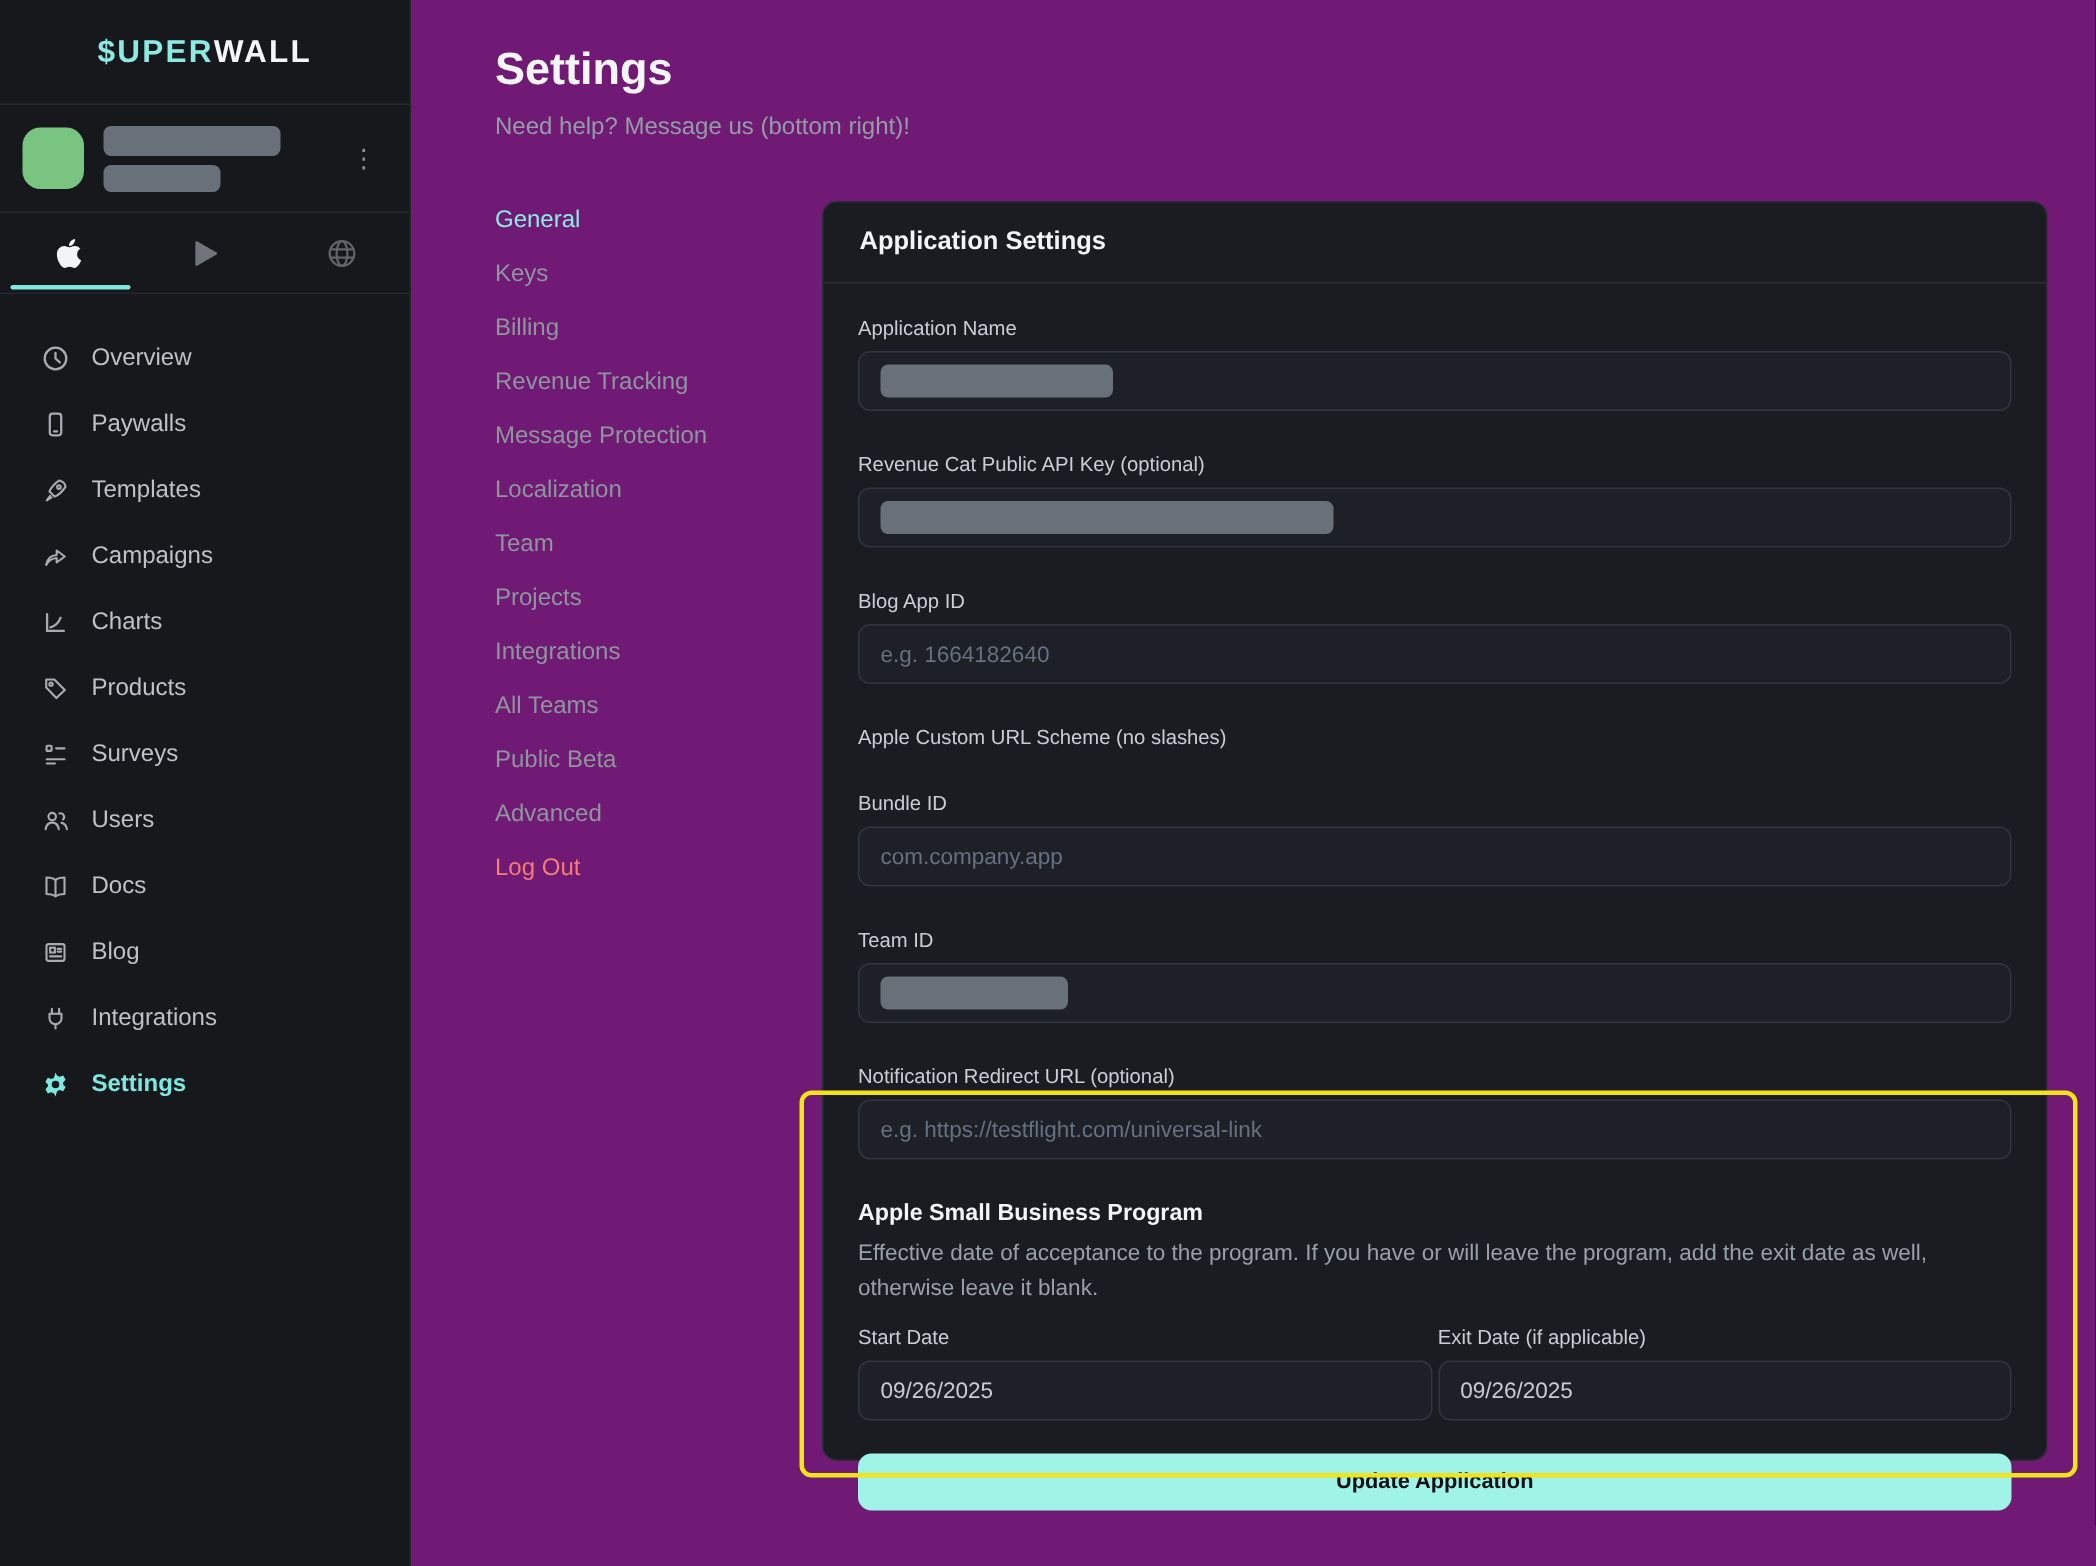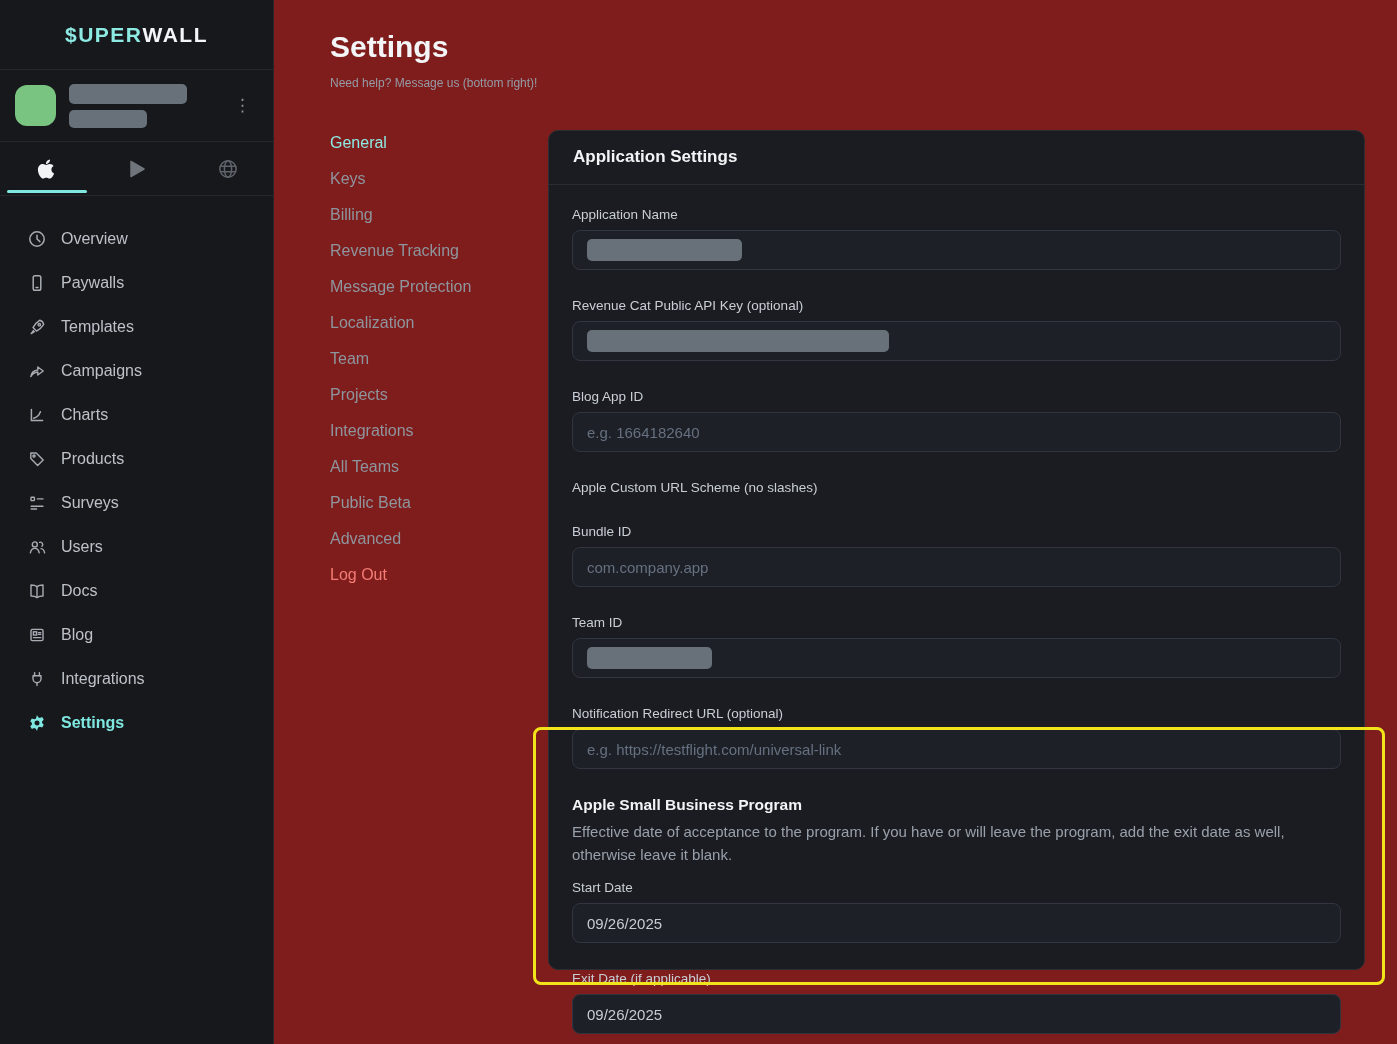--- a/index.html
+++ b/index.html
@@ -1,18 +1,18 @@
 <!DOCTYPE html>
 <html><head>
 <meta charset="utf-8">
 <style>
   * { margin:0; padding:0; box-sizing:border-box; }
   html,body { background:#0e0f12; }
   body { font-family:"Liberation Sans", sans-serif; }
-  .page { position:relative; width:1397px; height:1044px; background:#7f1d1d; display:flex; overflow:hidden; }
+  .page { position:relative; width:1397px; height:1044px; background:#701a75; display:flex; overflow:hidden; }
 
   
   .sidebar { width:274px; background:#17181c; border-right:1px solid #25272c; flex-shrink:0; }
   .logo-row { height:70px; display:flex; align-items:center; justify-content:center; border-bottom:1px solid #25272c;
               font-size:21px; font-weight:800; letter-spacing:1.5px; }
   .logo-accent { color:#8deae3; }
   .logo-rest { color:#f3f5f7; }
 
   .app-selector { height:72px; display:flex; align-items:center; padding:0 16px 0 15px; gap:13px; border-bottom:1px solid #25272c; cursor:pointer; }
   .avatar { width:41px; height:41px; border-radius:12px; background:#79c481; flex-shrink:0; }
@@ -28,21 +28,21 @@
 
   .nav { padding-top:21px; }
   .nav-item { height:44px; display:flex; align-items:center; padding-left:27px; gap:15px; color:#bdc1c8; font-size:16px; cursor:pointer; }
   .nav-item .nicon { width:19px; height:19px; display:flex; align-items:center; justify-content:center; color:#a7abb2; }
   .nav-item.active { color:#7ee8e0; font-weight:700; }
   .nav-item.active .nicon { color:#7ee8e0; }
 
   
   .main { flex:1; padding:30px 32px 0 56px; }
   .page-title { font-size:30px; font-weight:700; color:#f3f5f7; }
-  .page-subtitle { margin-top:12px; font-size:12px; color:#959ca6; }
+  .page-subtitle { margin-top:12px; font-size:16px; color:#959ca6; }
 
   .content { display:flex; margin-top:40px; }
   .settings-nav { width:218px; padding-top:2px; }
   .snav-item { font-size:16px; color:#8f959d; margin-bottom:15px; line-height:21px; cursor:pointer; }
   .snav-item.active { color:#8deae3; }
   .snav-item.danger { color:#f47d75; }
 
   .card { flex:1; background:#1a1c21; border:1px solid #2a2d33; border-radius:10px; height:840px; }
   .card-header { padding:16px 24px 17px; border-bottom:1px solid #2a2d33; font-size:17px; font-weight:700; color:#f2f4f6; }
   .card-body { padding:22px 23px 0; }
@@ -52,21 +52,21 @@
   .input { width:100%; height:40px; background:#1d2026; border:1px solid #313540; border-radius:8px;
            padding:0 14px; font-size:15px; color:#c7ccd3; display:flex; align-items:center;
            font-family:"Liberation Sans", sans-serif; }
   input.input { display:block; line-height:38px; }
   input.input::placeholder { color:#667080; opacity:1; }
   .redact-bar { height:22px; border-radius:5px; background:#68707a; display:inline-block; }
 
   .small-business { margin-top:26px; }
   .sb-title { font-size:15.5px; font-weight:700; color:#f2f4f6; line-height:16px; }
   .sb-desc { margin-top:7px; font-size:15px; line-height:23px; color:#99a0aa; max-width:768px; }
-  .date-row { display:flex; gap:28px; margin-top:14px;flex-direction:column; }
+  .date-row { display:flex; gap:4px; margin-top:14px; }
   .date-col { flex:1; }
   .submit-btn { margin-top:22px; width:100%; height:38px; border:none; border-radius:9px; background:#9ff3e7;
                 color:#0e1013; font-size:14.5px; font-weight:700; cursor:pointer; font-family:"Liberation Sans", sans-serif; }
 
   .highlight-box { position:absolute; left:533px; top:727px; width:852px; height:258px;
                    border:3px solid #f2e41a; border-radius:8px; pointer-events:none; }
 
   svg { display:block; }
 </style>
 </head>

